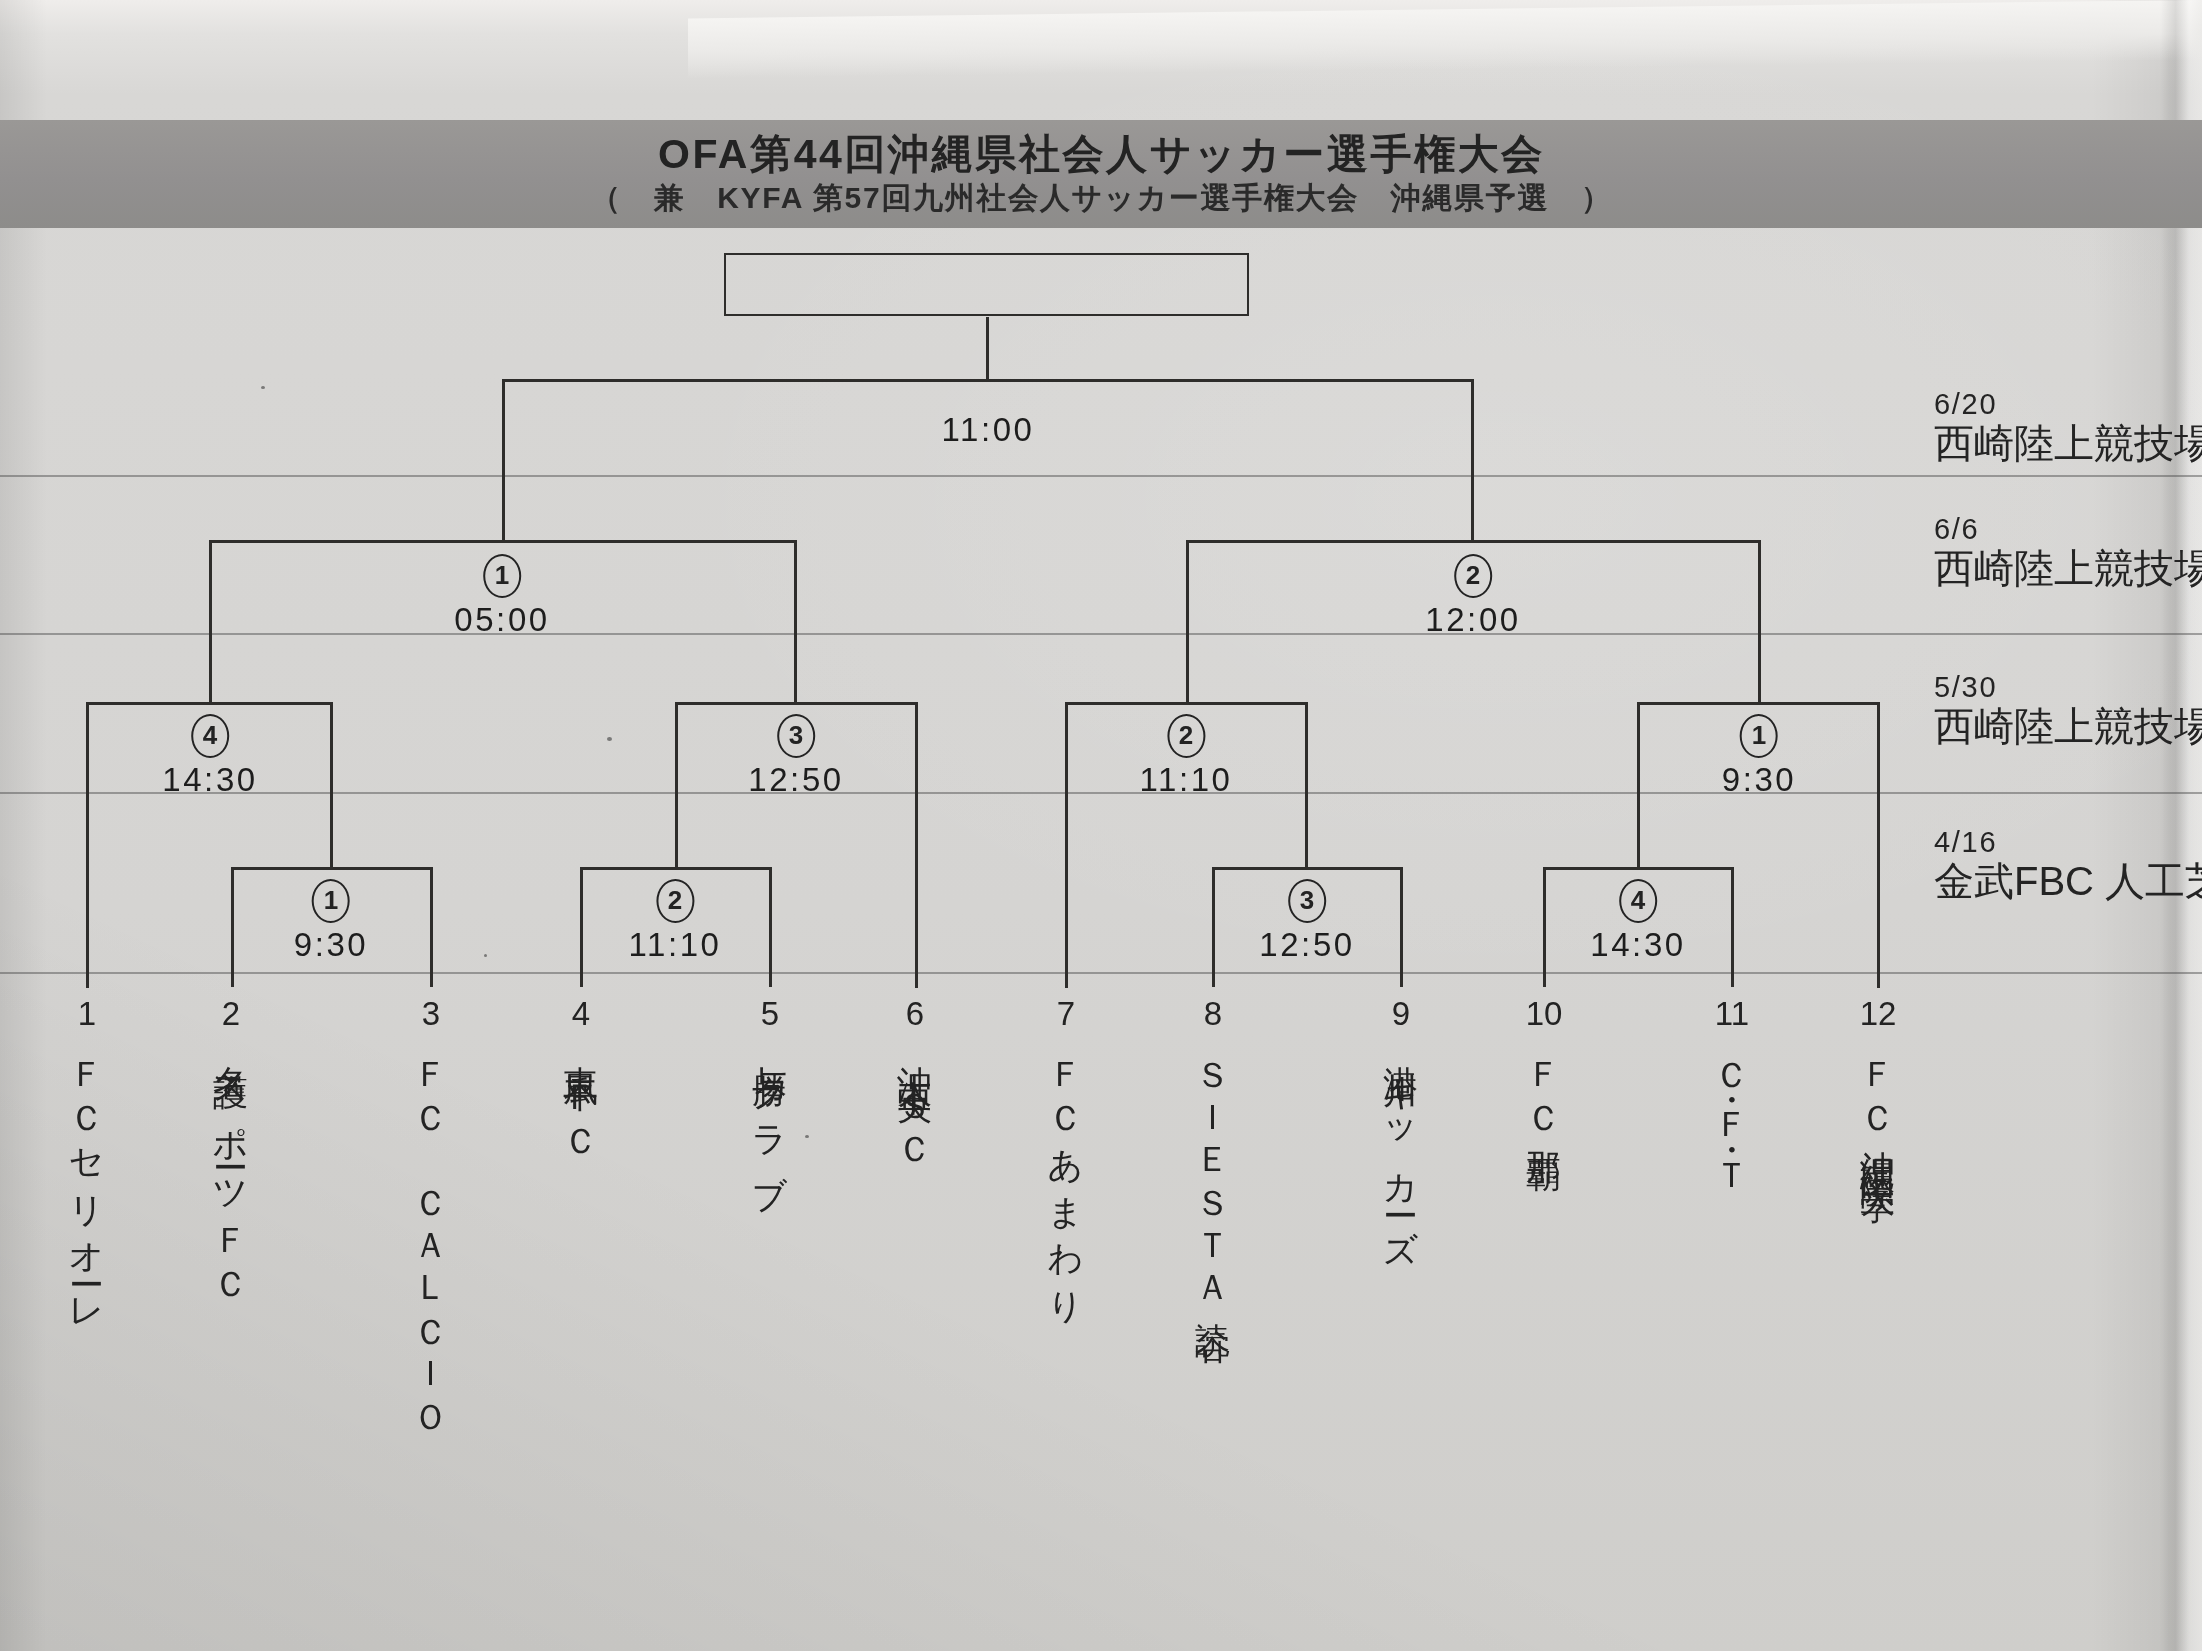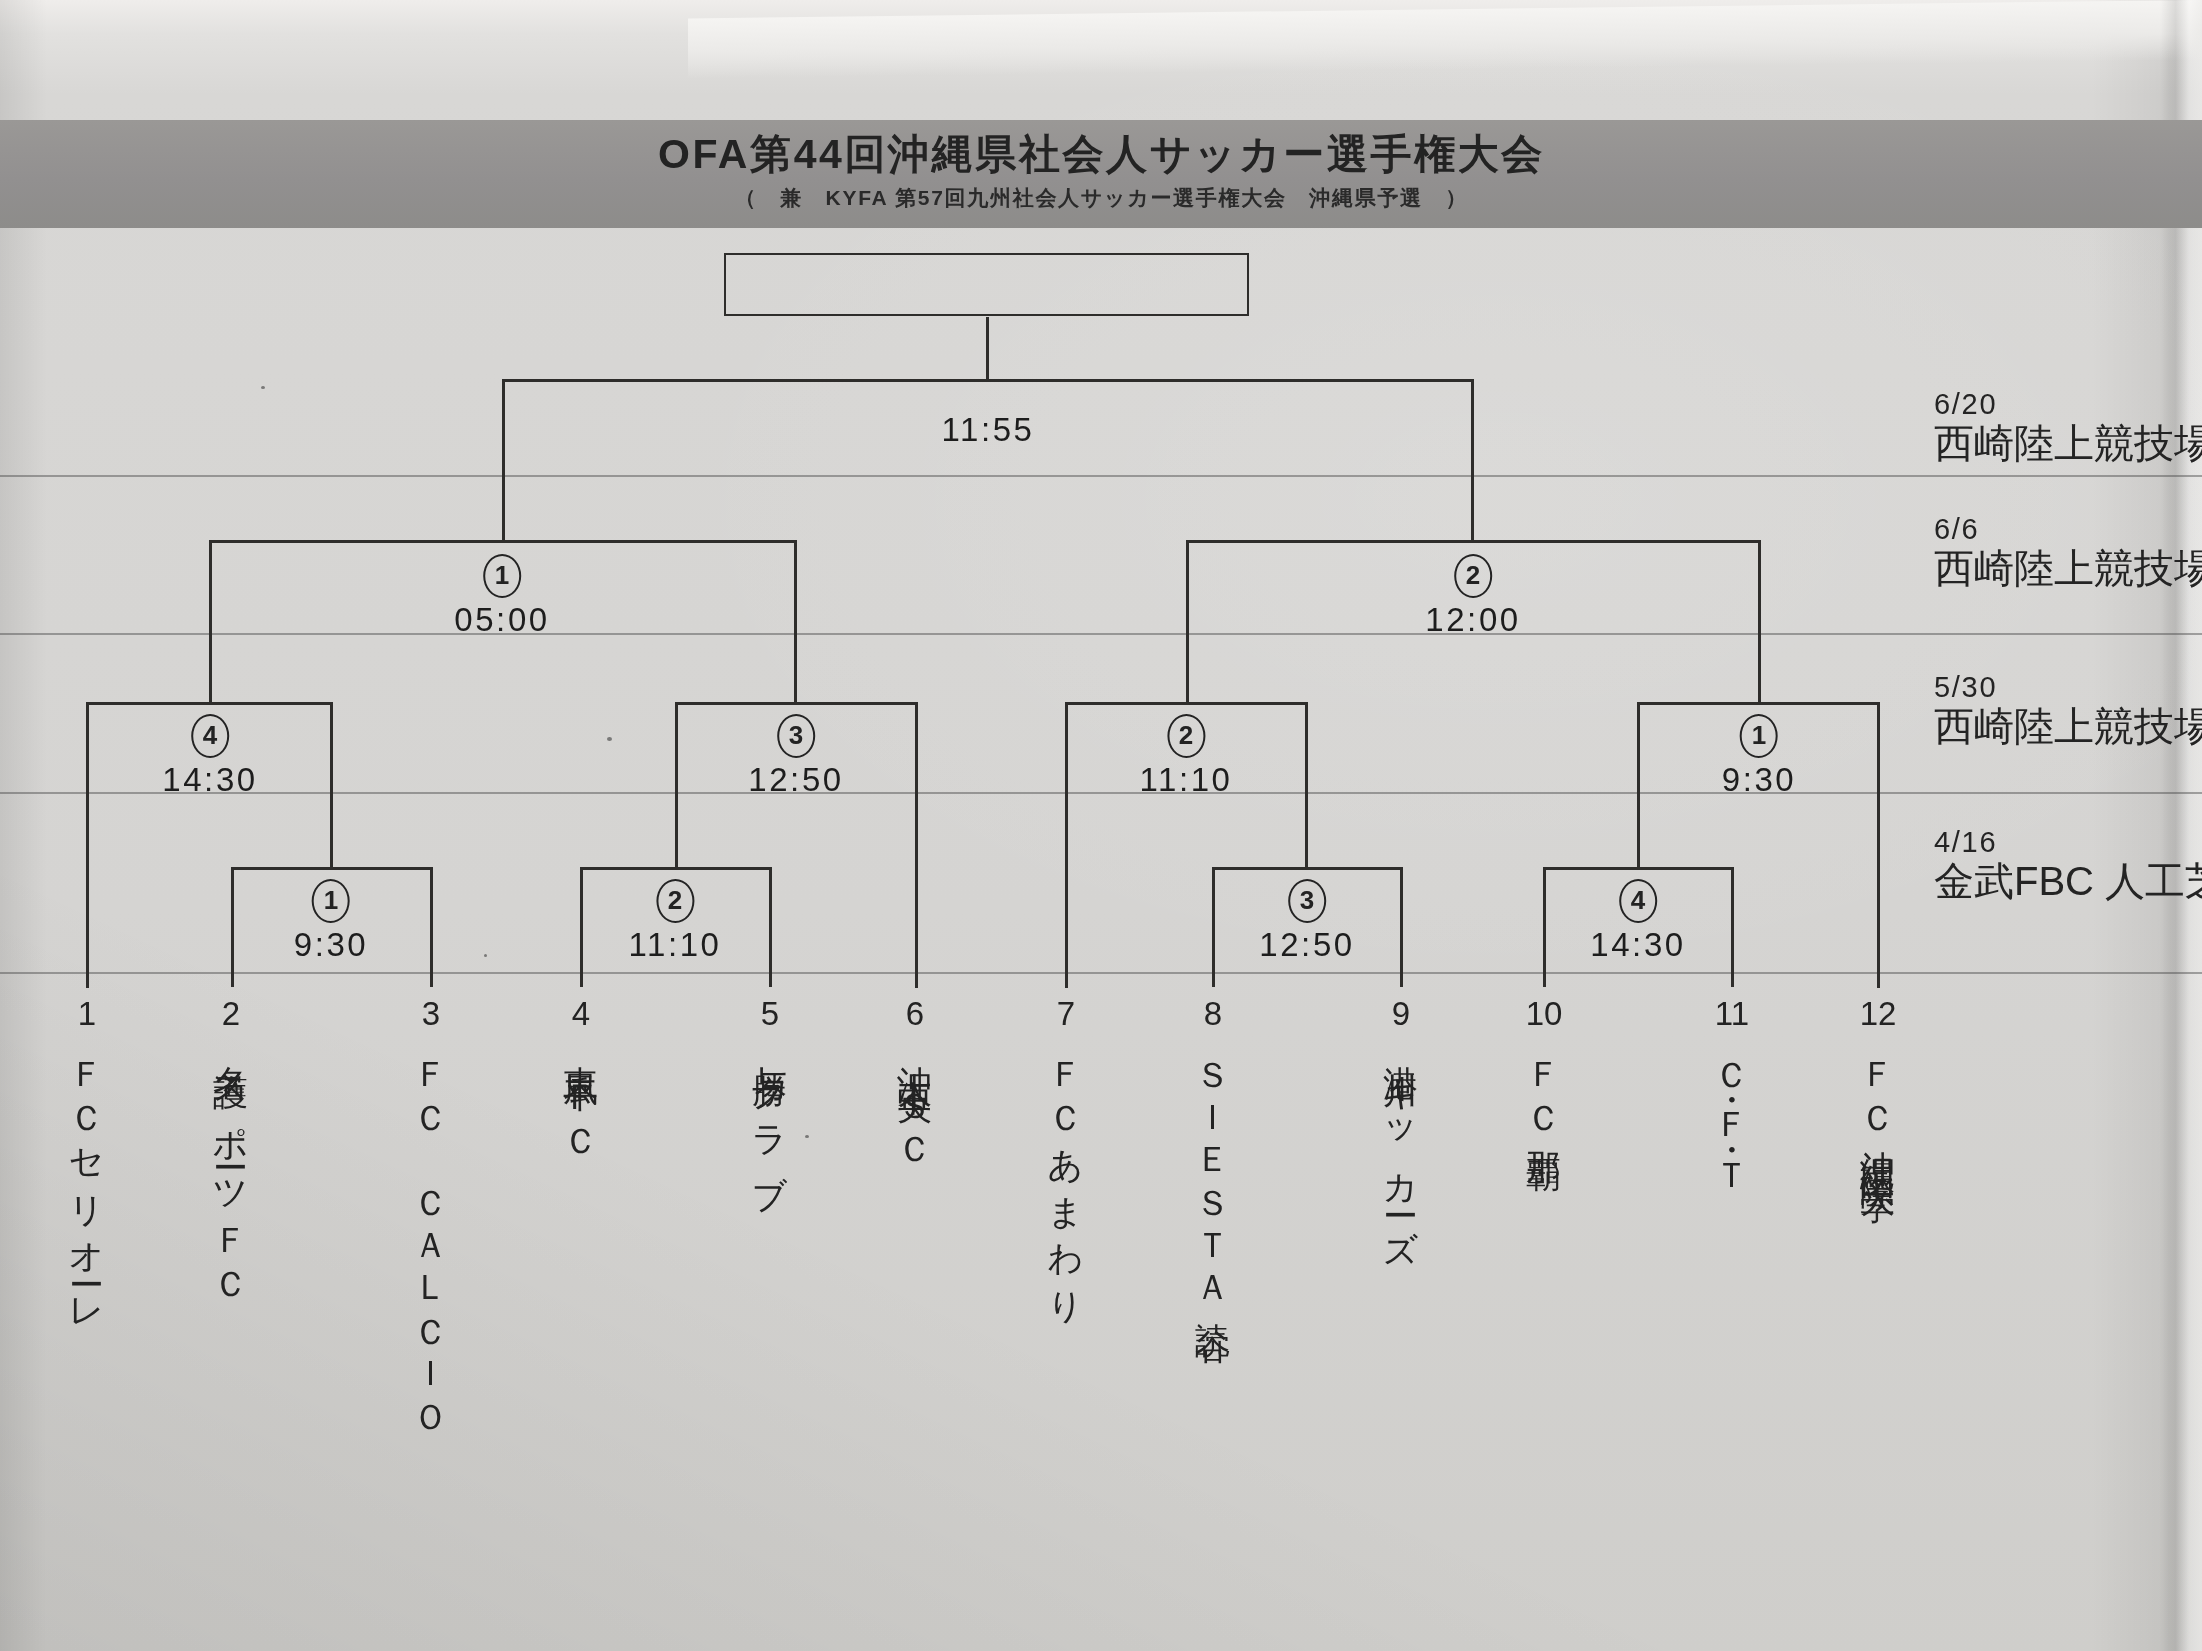--- a/index.html
+++ b/index.html
@@ -13,21 +13,21 @@
       linear-gradient(205deg, rgba(0,0,0,0) 70%, rgba(0,0,0,0.07) 100%),
       linear-gradient(180deg, #efedeb 0px, #e2e1df 34px, #d8d7d5 95px, #d5d4d2 55%, #cfcecb 100%);
   }
   .wall{position:absolute;top:0;left:688px;right:0;height:60px;
     background:linear-gradient(180deg,#f5f4f2 0,#ebeae8 55%,rgba(235,234,232,0));
     transform:skewY(-0.7deg);transform-origin:right top;}
   .band{position:absolute;left:0;top:120px;width:2203px;height:108px;
     background:linear-gradient(180deg,#9a9896 0,#929090 55%,#8d8c8a 100%);
     display:flex;flex-direction:column;justify-content:center;align-items:center;}
   .band .t1{font-size:41px;font-weight:bold;letter-spacing:2.6px;color:#232323;line-height:46px;}
-  .band .t2{font-size:21px;font-weight:bold;letter-spacing:1.7px;color:#2a2a2a;line-height:41px;}
+  .band .t2{font-size:30px;font-weight:bold;letter-spacing:1.7px;color:#2a2a2a;line-height:41px;}
   .sep{position:absolute;left:0;width:2203px;height:1.7px;background:rgba(70,70,70,0.45);}
   .ln{position:absolute;background:#2e2d2b;}
   .champ-box{position:absolute;left:724px;top:253px;width:521px;height:59px;border:2.6px solid #2e2d2b;background:rgba(255,255,255,0.02);}
   .mlabel{position:absolute;transform:translateX(-50%);text-align:center;}
   .circ{display:inline-block;width:34px;height:40px;border:2.6px solid #232323;border-radius:50%;
     font-size:26px;line-height:38px;font-weight:bold;color:#232323;text-align:center;}
   .mtime{font-size:33px;letter-spacing:2.6px;color:#1d1d1d;margin-top:3.4px;white-space:nowrap;}
   .ftime{position:absolute;transform:translateX(-50%);font-size:33px;letter-spacing:2.6px;color:#1d1d1d;}
   .venue{position:absolute;left:1934px;}
   .venue .vd{font-size:29px;letter-spacing:1.7px;line-height:38px;color:#242424;}
@@ -103,21 +103,21 @@
   <div class="ln" style="left:1543px;top:867px;width:191px;height:2.6px"></div>
   <div class="ln" style="left:231px;top:867px;width:2.6px;height:120px"></div>
   <div class="ln" style="left:430px;top:867px;width:2.6px;height:120px"></div>
   <div class="ln" style="left:580px;top:867px;width:2.6px;height:120px"></div>
   <div class="ln" style="left:769px;top:867px;width:2.6px;height:120px"></div>
   <div class="ln" style="left:1212px;top:867px;width:2.6px;height:120px"></div>
   <div class="ln" style="left:1400px;top:867px;width:2.6px;height:120px"></div>
   <div class="ln" style="left:1543px;top:867px;width:2.6px;height:120px"></div>
   <div class="ln" style="left:1731px;top:867px;width:2.6px;height:120px"></div>
 
-  <div class="ftime" style="left:988px;top:411px">11:55</div>
+  <div class="ftime" style="left:988px;top:411px">11:00</div>
 
   <div class="mlabel" style="left:502px;top:554px">
     <span class="circ">1</span>
     <div class="mtime">05:00</div>
   </div>
   <div class="mlabel" style="left:1473px;top:554px">
     <span class="circ">2</span>
     <div class="mtime">12:00</div>
   </div>
 

